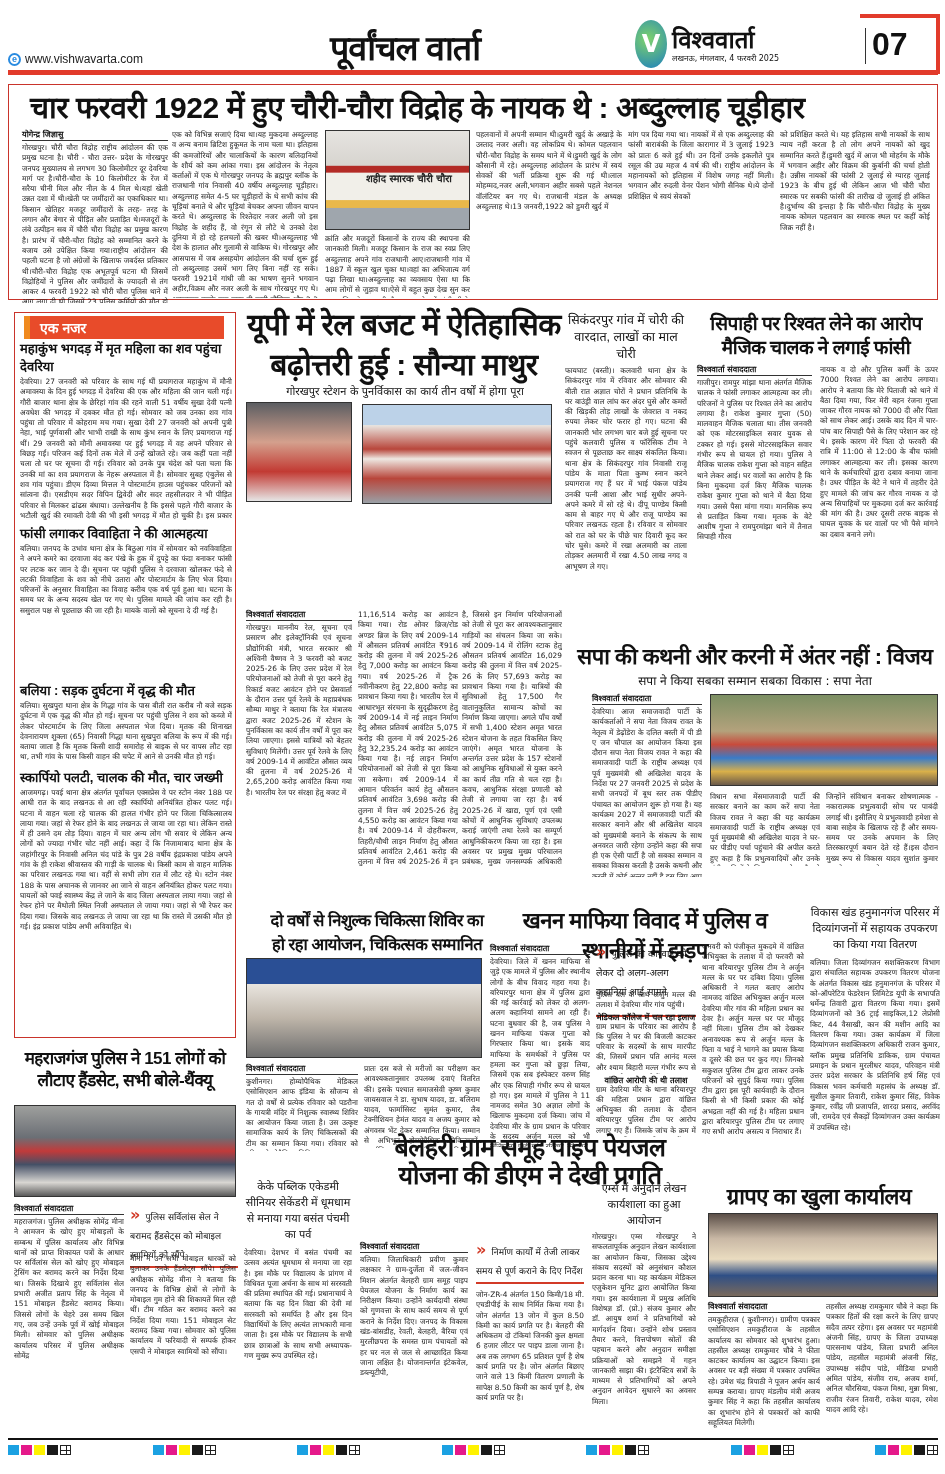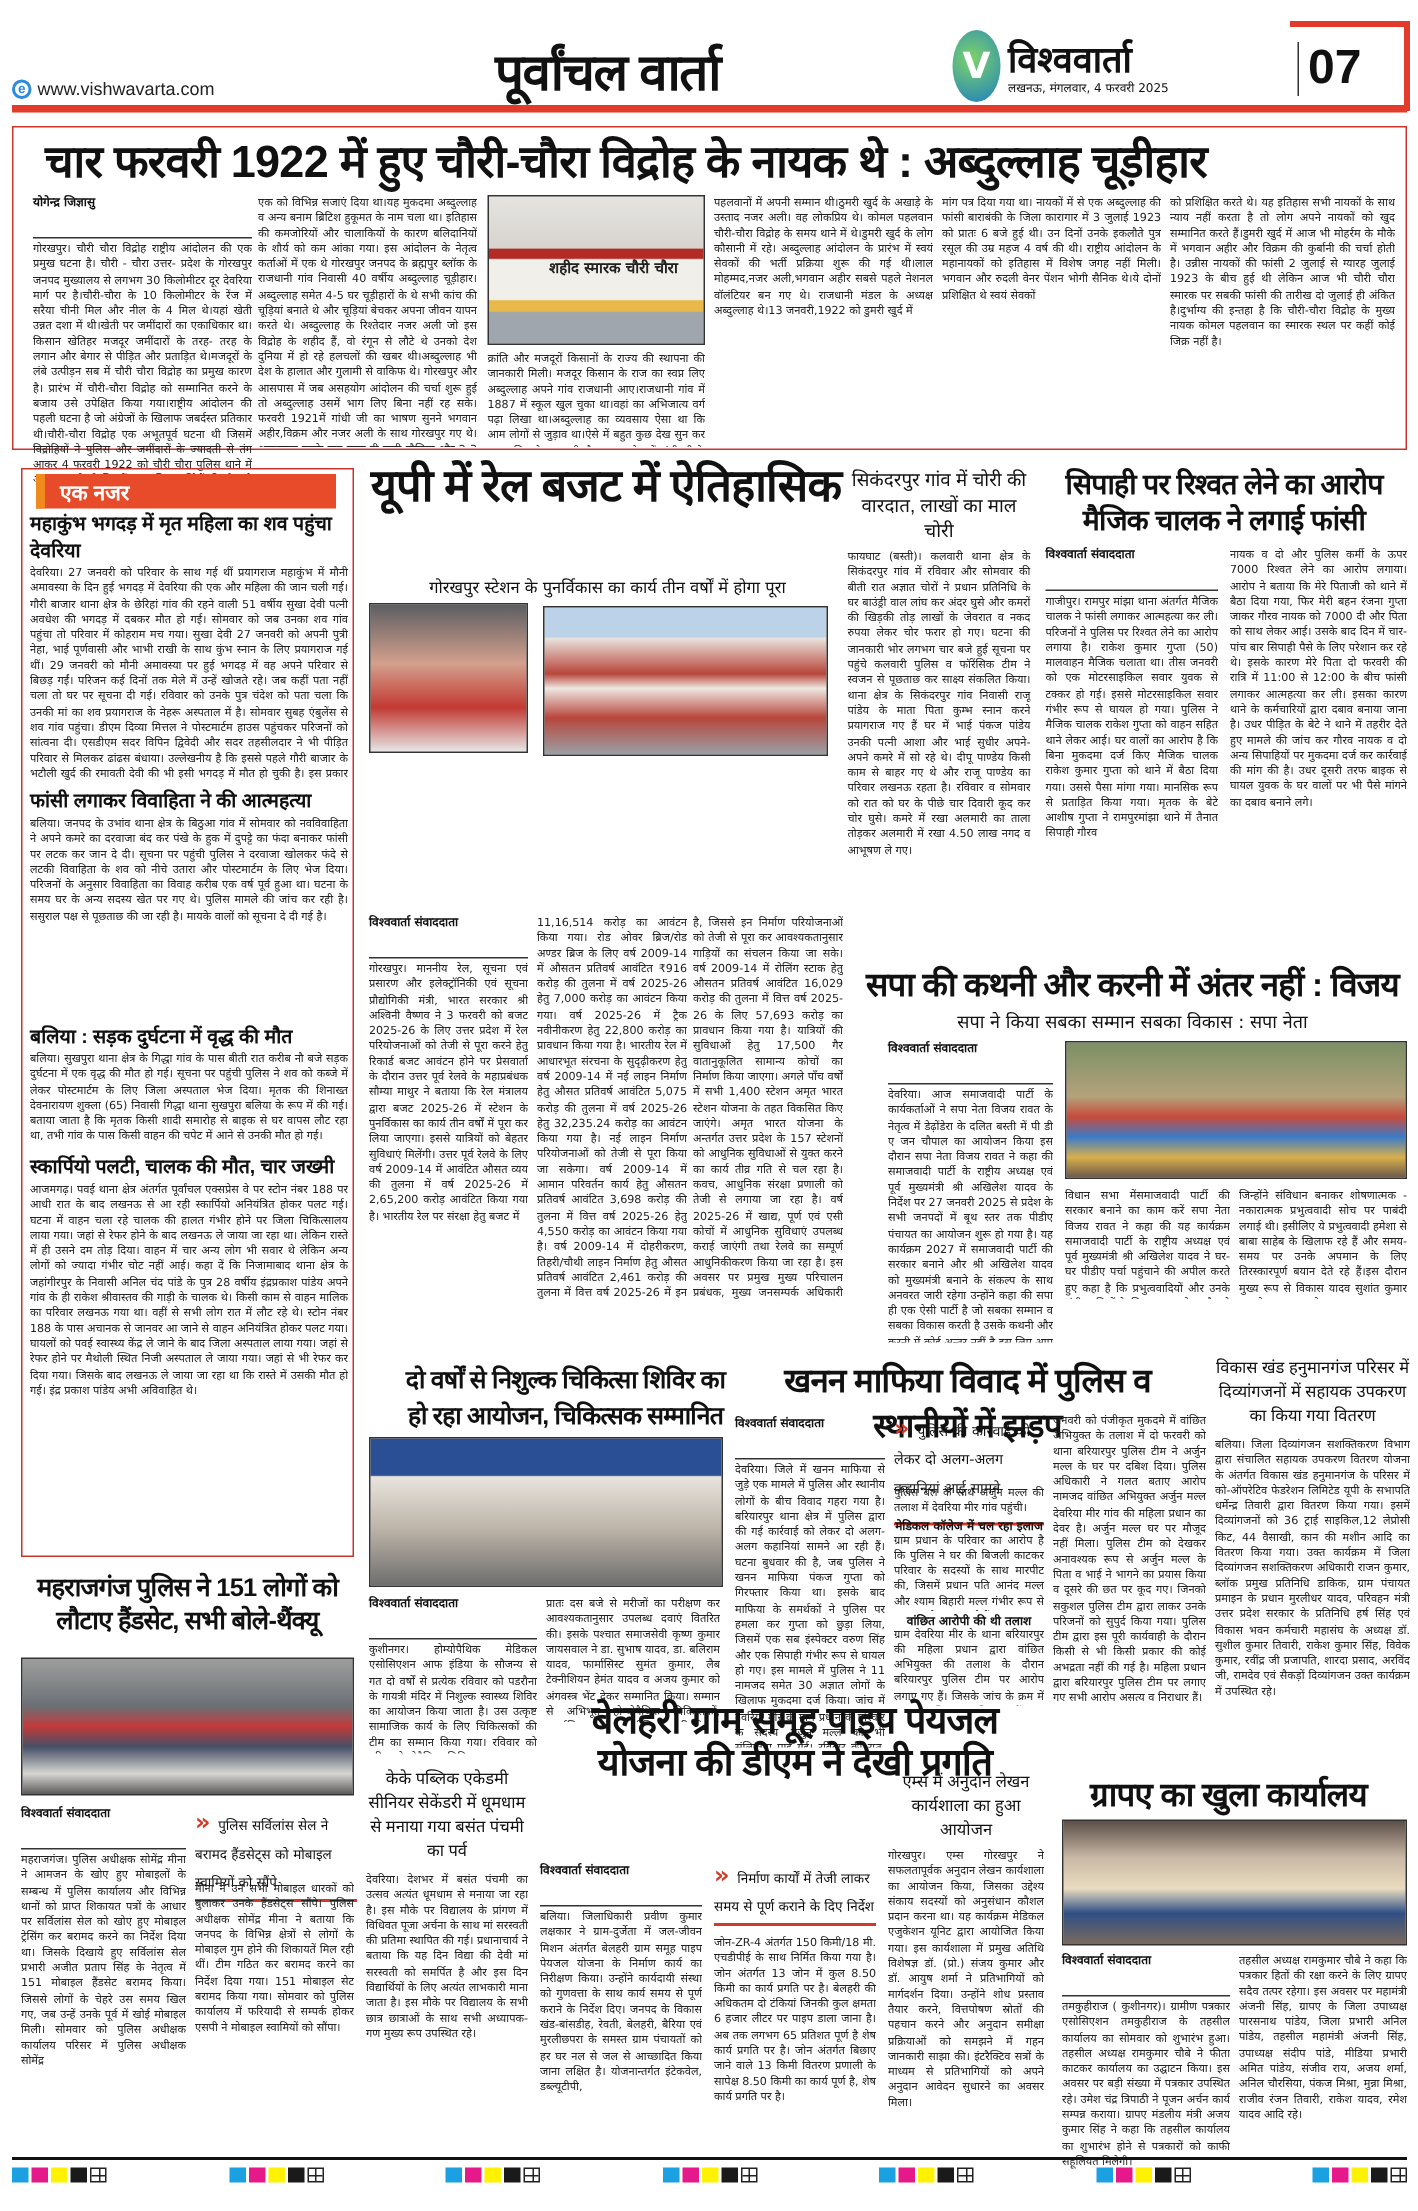--- a/index.html
+++ b/index.html
@@ -11,21 +11,21 @@
 .section{left:330px;top:24px;font-size:34px;font-weight:bold;font-family:"Liberation Sans",sans-serif;letter-spacing:-1px}
 .logo{left:635px;top:20px;width:32px;height:48px;border-radius:50%;background:radial-gradient(circle at 40% 40%,#7fd36a,#1c7fbf);color:#fff;font-weight:bold;font-size:24px;text-align:center;line-height:48px}
 .brand{left:672px;top:22px;font-size:24px;font-weight:bold;font-family:"Liberation Sans",sans-serif}
 .dateline{left:672px;top:52px;font-size:8px}
 .pagenum-box{left:860px;top:14px;width:80px;height:60px;border-top:4px solid #e23b2b;border-right:4px solid #e23b2b}
 .pagenum{left:872px;top:26px;font-size:32px;font-weight:bold;font-family:"Liberation Sans",sans-serif}
 .pg-div{left:865px;top:28px;width:1px;height:36px;background:#333}
 .lead-box{left:8px;top:84px;width:930px;height:216px;border:1px solid #c9342b}
 .lead-title{left:30px;top:86px;font-size:30px;font-weight:bold;font-family:"Liberation Sans",sans-serif;letter-spacing:-0.5px;white-space:nowrap}
 .txt{font-size:7.4px;line-height:10.3px;color:#222;text-align:justify;overflow:hidden}
-.byline{font-size:8px;font-weight:bold;border-bottom:1px solid #333;padding-bottom:19px;margin-bottom:2px}
+.byline{font-size:8px;font-weight:bold;border-bottom:1px solid #333;padding-bottom:1px;margin-bottom:2px}
 .photo{background:linear-gradient(135deg,#8a9aa8,#c9b9a6 40%,#a1584b 70%,#6b7d8f);border:1px solid #333}
 .h-big{font-family:"Liberation Sans",sans-serif;font-weight:bold;text-align:center;letter-spacing:-0.5px}
 .redbar{background:#e84b2a;color:#fff;font-weight:bold;font-size:14px;padding:2px 10px;border-left:6px solid #f08a1f;font-family:"Liberation Sans",sans-serif}
 .box{border:1px solid #c9342b}
 .sub-h{font-weight:bold;font-size:13px;font-family:"Liberation Sans",sans-serif;margin:3px 0 2px}
 .quote{color:#d23a27;font-weight:bold}
 .reg{display:flex;gap:8px;align-items:center}
 .reg span{display:inline-block;width:11px;height:10px}
 .reg-wrap{left:8px;top:1445px;width:930px;display:flex;justify-content:space-between}
 .crossbox{border:1px solid #222;position:relative;background:#fff}
@@ -75,20 +75,21 @@
   <div class="sub-h">फांसी लगाकर विवाहिता ने की आत्महत्या</div>
   <div class="txt" style="height:134px">बलिया। जनपद के उभांव थाना क्षेत्र के बिठुआ गांव में सोमवार को नवविवाहिता ने अपने कमरे का दरवाजा बंद कर पंखे के हुक में दुपट्टे का फंदा बनाकर फांसी पर लटक कर जान दे दी। सूचना पर पहुंची पुलिस ने दरवाजा खोलकर फंदे से लटकी विवाहिता के शव को नीचे उतारा और पोस्टमार्टम के लिए भेज दिया। परिजनों के अनुसार विवाहिता का विवाह करीब एक वर्ष पूर्व हुआ था। घटना के समय घर के अन्य सदस्य खेत पर गए थे। पुलिस मामले की जांच कर रही है। ससुराल पक्ष से पूछताछ की जा रही है। मायके वालों को सूचना दे दी गई है।</div>
   <div class="sub-h">बलिया : सड़क दुर्घटना में वृद्ध की मौत</div>
   <div class="txt" style="height:64px">बलिया। सुखपुरा थाना क्षेत्र के गिद्धा गांव के पास बीती रात करीब नौ बजे सड़क दुर्घटना में एक वृद्ध की मौत हो गई। सूचना पर पहुंची पुलिस ने शव को कब्जे में लेकर पोस्टमार्टम के लिए जिला अस्पताल भेज दिया। मृतक की शिनाख्त देवनारायण शुक्ला (65) निवासी गिद्धा थाना सुखपुरा बलिया के रूप में की गई। बताया जाता है कि मृतक किसी शादी समारोह से बाइक से घर वापस लौट रहा था, तभी गांव के पास किसी वाहन की चपेट में आने से उनकी मौत हो गई।</div>
   <div class="sub-h">स्कार्पियो पलटी, चालक की मौत, चार जख्मी</div>
   <div class="txt" style="height:196px">आजमगढ़। पवई थाना क्षेत्र अंतर्गत पूर्वांचल एक्सप्रेस वे पर स्टोन नंबर 188 पर आधी रात के बाद लखनऊ से आ रही स्कार्पियो अनियंत्रित होकर पलट गई। घटना में वाहन चला रहे चालक की हालत गंभीर होने पर जिला चिकित्सालय लाया गया। जहां से रेफर होने के बाद लखनऊ ले जाया जा रहा था। लेकिन रास्ते में ही उसने दम तोड़ दिया। वाहन में चार अन्य लोग भी सवार थे लेकिन अन्य लोगों को ज्यादा गंभीर चोट नहीं आई। कहा दें कि निजामाबाद थाना क्षेत्र के जहांगीरपुर के निवासी अनिल चंद पांडे के पुत्र 28 वर्षीय इंद्रप्रकाश पांडेय अपने गांव के ही राकेश श्रीवास्तव की गाड़ी के चालक थे। किसी काम से वाहन मालिक का परिवार लखनऊ गया था। वहीं से सभी लोग रात में लौट रहे थे। स्टोन नंबर 188 के पास अचानक से जानवर आ जाने से वाहन अनियंत्रित होकर पलट गया। घायलों को पवई स्वास्थ्य केंद्र ले जाने के बाद जिला अस्पताल लाया गया। जहां से रेफर होने पर मैथोली स्थित निजी अस्पताल ले जाया गया। जहां से भी रेफर कर दिया गया। जिसके बाद लखनऊ ले जाया जा रहा था कि रास्ते में उसकी मौत हो गई। इंद्र प्रकाश पांडेय अभी अविवाहित थे।</div>
 </div>
 
 <div class="abs h-big" style="left:244px;top:305px;width:320px;font-size:30px;line-height:40px">
   <div>यूपी में रेल बजट में ऐतिहासिक</div>
+  <div>बढ़ोत्तरी हुई : सौन्या माथुर</div>
 </div>
 <div class="abs" style="left:250px;top:383px;width:310px;font-size:11px;text-align:center">गोरखपुर स्टेशन के पुनर्विकास का कार्य तीन वर्षों में होगा पूरा</div>
 <div class="abs photo" style="left:246px;top:402px;width:106px;height:100px;background:linear-gradient(180deg,#5c5e62,#d4a08d 40%,#c23a33 70%,#e6e6e6)"></div>
 <div class="abs photo" style="left:362px;top:404px;width:190px;height:100px;background:linear-gradient(180deg,#bcd2e8 0%,#bcd2e8 20%,#e9e3dd 21%,#b8463b 45%,#eee8e2 55%,#b8463b 75%,#9aa0a6 100%)"></div>
 <div class="abs" style="left:246px;top:608px;width:106px">
   <div class="byline">विश्ववार्ता संवाददाता</div>
   <div class="txt" style="height:246px">गोरखपुर। माननीय रेल, सूचना एवं प्रसारण और इलेक्ट्रॉनिकी एवं सूचना प्रौद्योगिकी मंत्री, भारत सरकार श्री अश्विनी वैष्णव ने 3 फरवरी को बजट 2025-26 के लिए उत्तर प्रदेश में रेल परियोजनाओं को तेजी से पूरा करने हेतु रिकार्ड बजट आवंटन होने पर प्रेसवार्ता के दौरान उत्तर पूर्व रेलवे के महाप्रबंधक सौम्या माथुर ने बताया कि रेल मंत्रालय द्वारा बजट 2025-26 में स्टेशन के पुनर्विकास का कार्य तीन वर्षों में पूरा कर लिया जाएगा। इससे यात्रियों को बेहतर सुविधाएं मिलेंगी। उत्तर पूर्व रेलवे के लिए वर्ष 2009-14 में आवंटित औसत व्यय की तुलना में वर्ष 2025-26 में 2,65,200 करोड़ आवंटित किया गया है। भारतीय रेल पर संरक्षा हेतु बजट में</div>
 </div>
 <div class="abs txt" style="left:358px;top:610px;width:100px;height:256px">11,16,514 करोड़ का आवंटन किया गया। रोड ओवर ब्रिज/रोड अण्डर ब्रिज के लिए वर्ष 2009-14 में औसतन प्रतिवर्ष आवंटित ₹916 करोड़ की तुलना में वर्ष 2025-26 हेतु 7,000 करोड़ का आवंटन किया गया। वर्ष 2025-26 में ट्रैक नवीनीकरण हेतु 22,800 करोड़ का प्रावधान किया गया है। भारतीय रेल में आधारभूत संरचना के सुदृढ़ीकरण हेतु वर्ष 2009-14 में नई लाइन निर्माण हेतु औसत प्रतिवर्ष आवंटित 5,075 करोड़ की तुलना में वर्ष 2025-26 हेतु 32,235.24 करोड़ का आवंटन किया गया है। नई लाइन निर्माण परियोजनाओं को तेजी से पूरा किया जा सकेगा। वर्ष 2009-14 में आमान परिवर्तन कार्य हेतु औसतन प्रतिवर्ष आवंटित 3,698 करोड़ की तुलना में वित्त वर्ष 2025-26 हेतु 4,550 करोड़ का आवंटन किया गया है। वर्ष 2009-14 में दोहरीकरण, तिहरी/चौथी लाइन निर्माण हेतु औसत प्रतिवर्ष आवंटित 2,461 करोड़ की तुलना में वित्त वर्ष 2025-26 में इन कार्यों के लिए 32,000 करोड़ का प्रावधान किया गया</div>
 <div class="abs txt" style="left:462px;top:610px;width:100px;height:256px">है, जिससे इन निर्माण परियोजनाओं को तेजी से पूरा कर आवश्यकतानुसार गाड़ियों का संचलन किया जा सके। वर्ष 2009-14 में रोलिंग स्टाक हेतु औसतन प्रतिवर्ष आवंटित 16,029 करोड़ की तुलना में वित्त वर्ष 2025-26 के लिए 57,693 करोड़ का प्रावधान किया गया है। यात्रियों की सुविधाओं हेतु 17,500 गैर वातानुकूलित सामान्य कोचों का निर्माण किया जाएगा। अगले पाँच वर्षों में सभी 1,400 स्टेशन अमृत भारत स्टेशन योजना के तहत विकसित किए जाएंगे। अमृत भारत योजना के अन्तर्गत उत्तर प्रदेश के 157 स्टेशनों को आधुनिक सुविधाओं से युक्त करने का कार्य तीव्र गति से चल रहा है। कवच, आधुनिक संरक्षा प्रणाली को तेजी से लगाया जा रहा है। वर्ष 2025-26 में खाद्य, पूर्ण एवं एसी कोचों में आधुनिक सुविधाएं उपलब्ध कराई जाएंगी तथा रेलवे का सम्पूर्ण आधुनिकीकरण किया जा रहा है। इस अवसर पर प्रमुख मुख्य परिचालन प्रबंधक, मुख्य जनसम्पर्क अधिकारी एवं मीडिया प्रतिनिधि उपलब्ध थे।</div>

